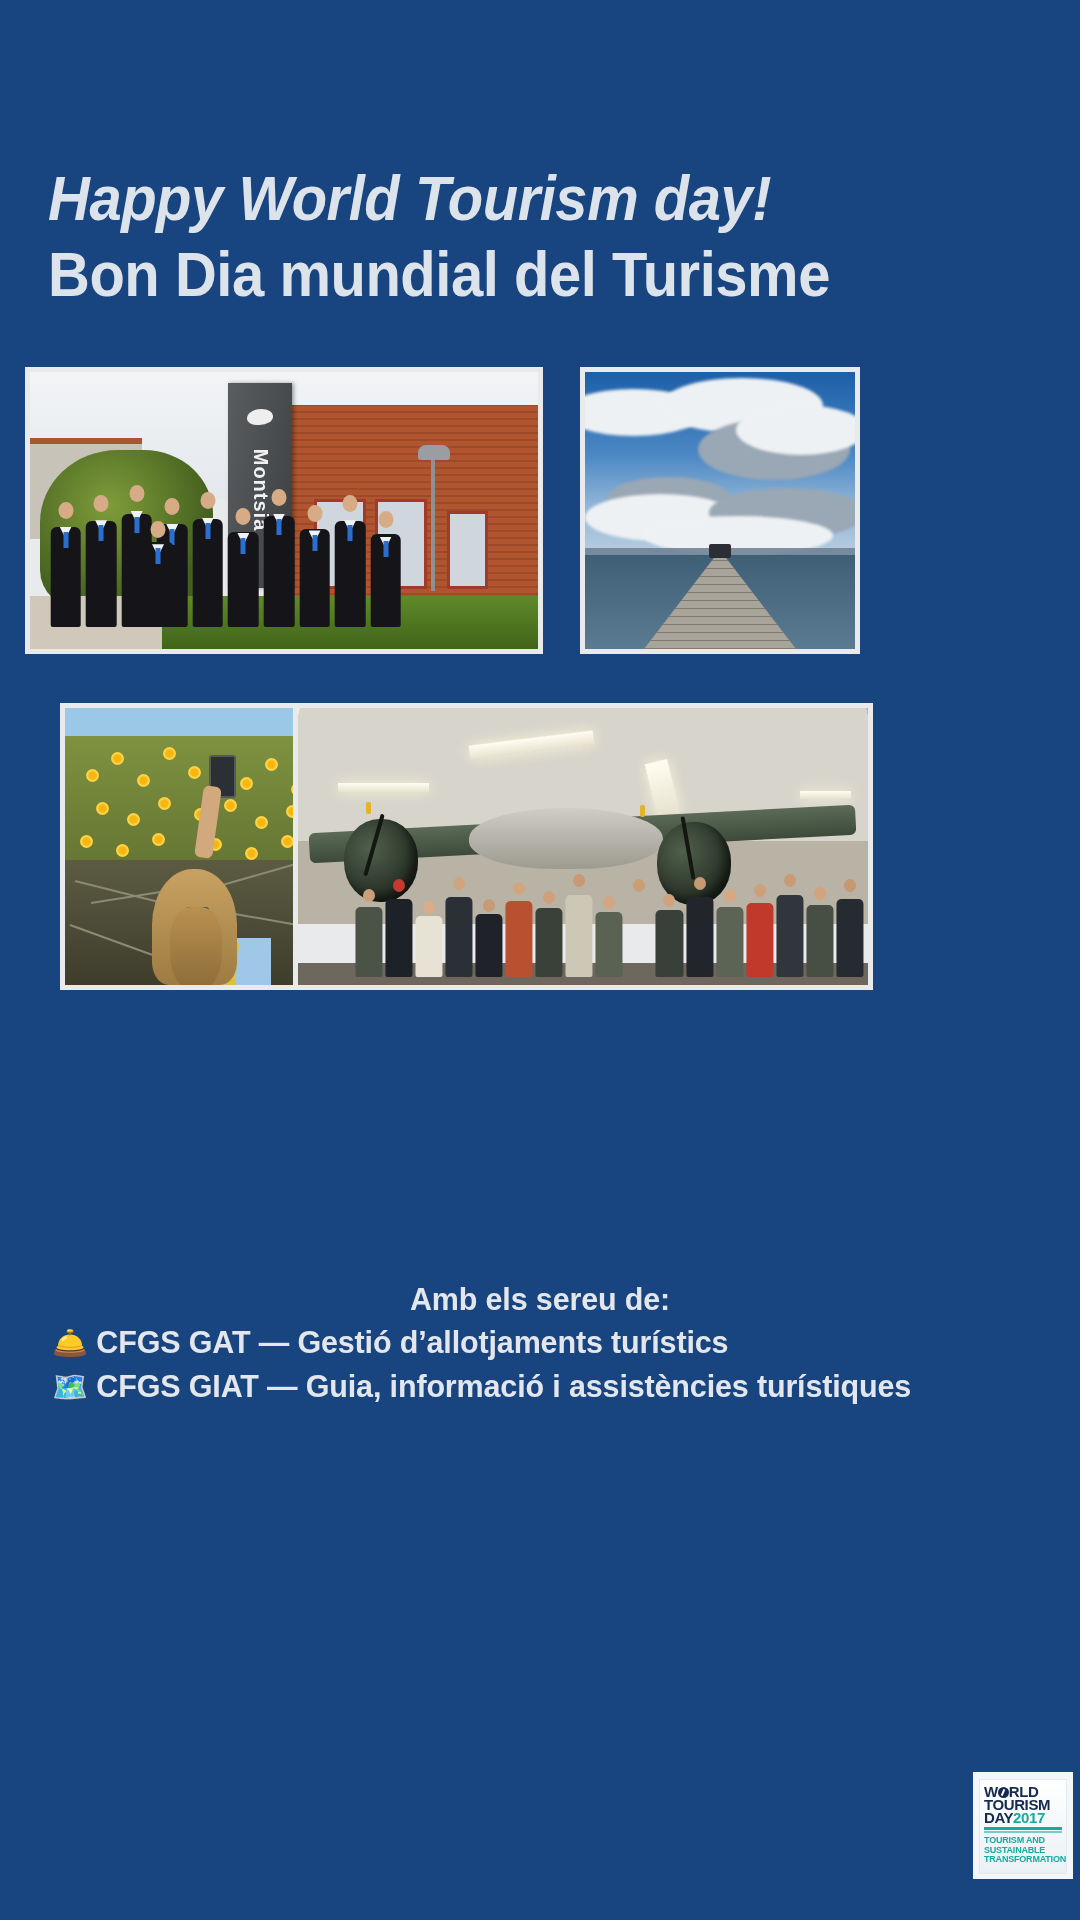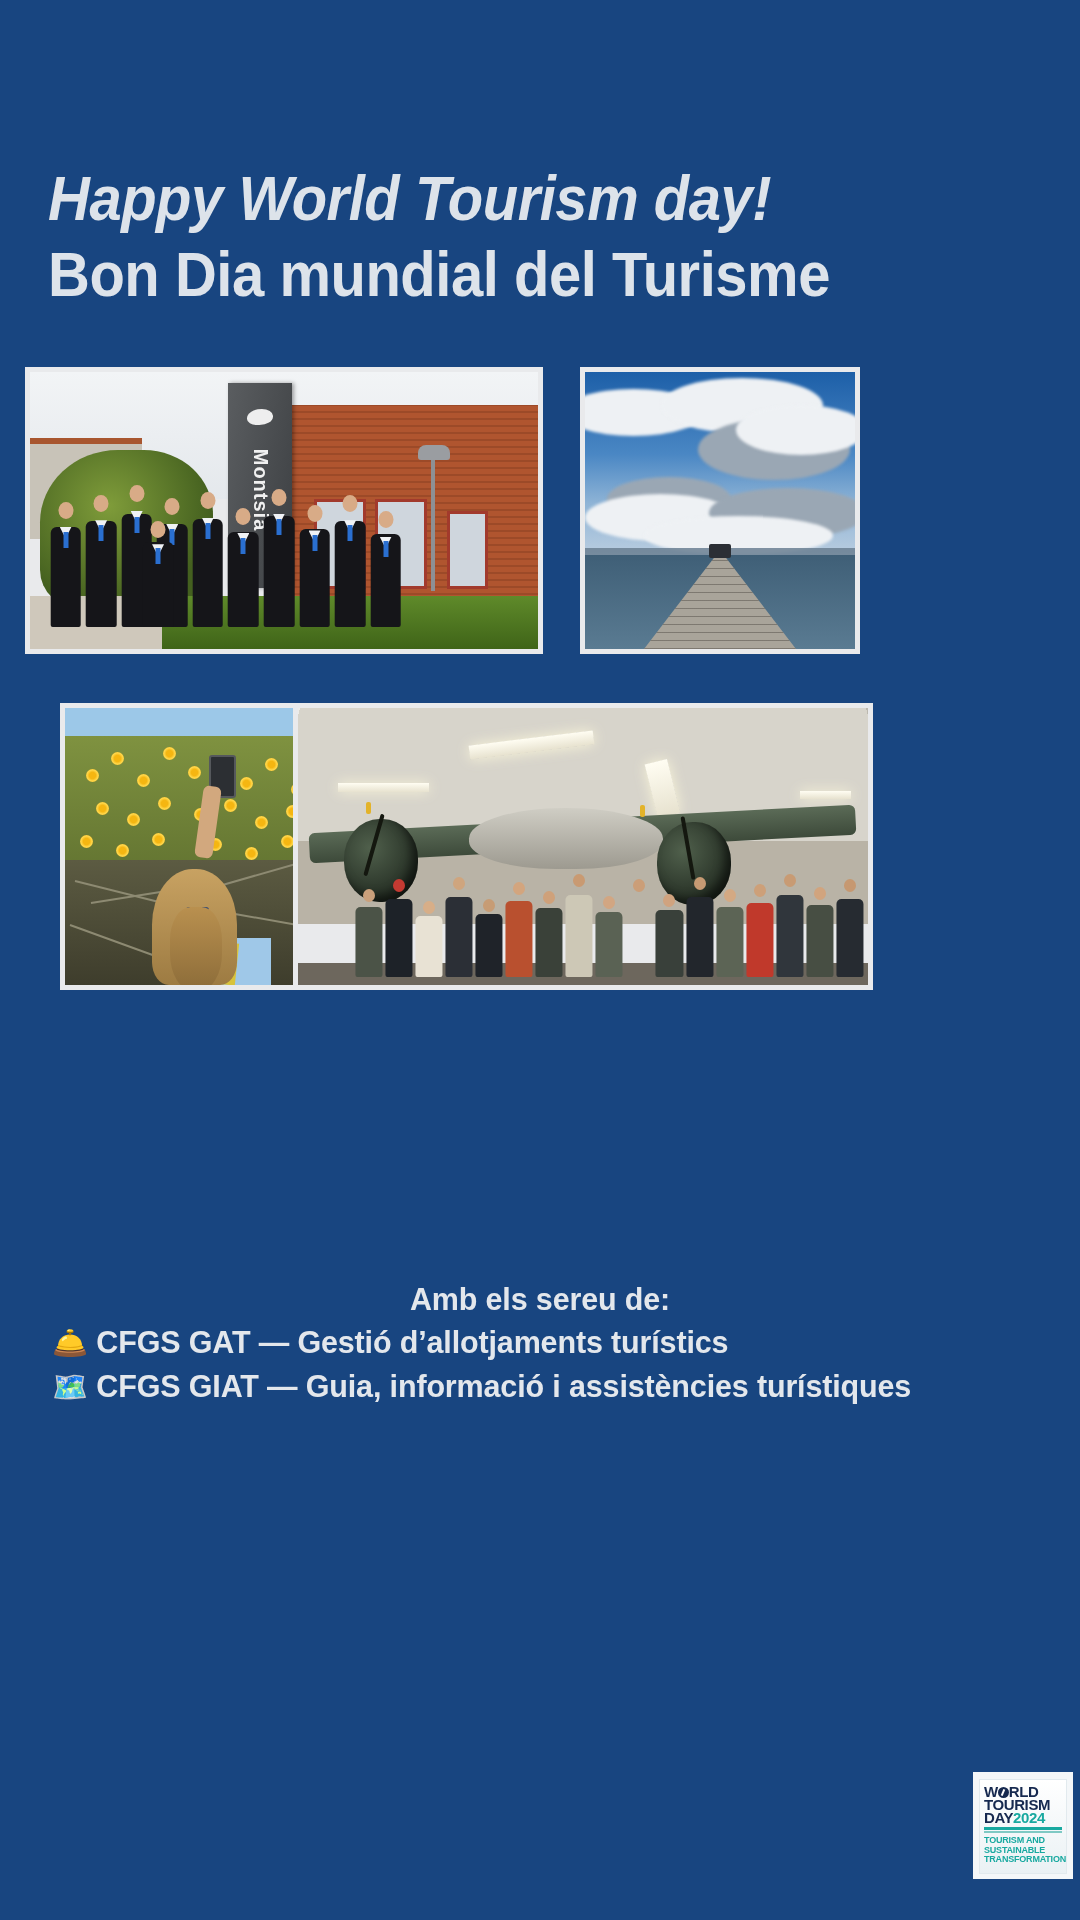--- a/index.html
+++ b/index.html
@@ -485,20 +485,20 @@
     <span>CFGS GIAT — Guia, informació i assistències turístiques</span>
   </p>
 
 
 </div>
 
 <div id="wtd-logo">
   <div class="wtd-sheet">
     <div class="wtd-l1">W<span class="wtd-o"></span>RLD</div>
     <div class="wtd-l2">TOURISM</div>
-    <div class="wtd-l3"><span>DAY</span><span class="yr">2024</span></div>
+    <div class="wtd-l3"><span>DAY</span><span class="yr">2017</span></div>
     <div class="wtd-rule"></div>
     <div class="wtd-rule thin"></div>
     <div class="wtd-sub">TOURISM AND</div>
     <div class="wtd-sub">SUSTAINABLE</div>
     <div class="wtd-sub small">TRANSFORMATION</div>
   </div>
 </div>
 
 </body></html>

